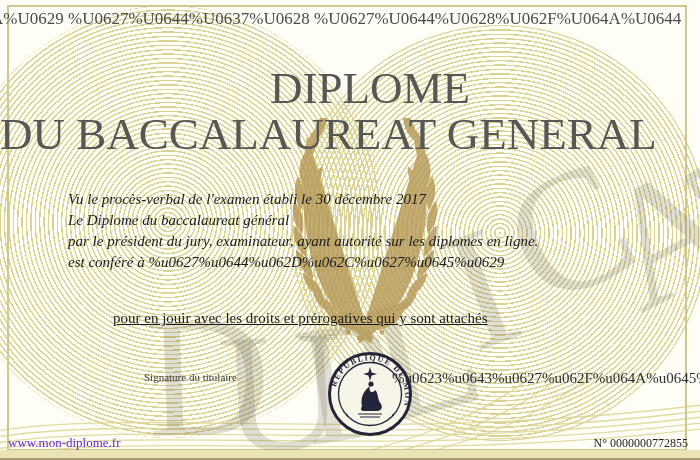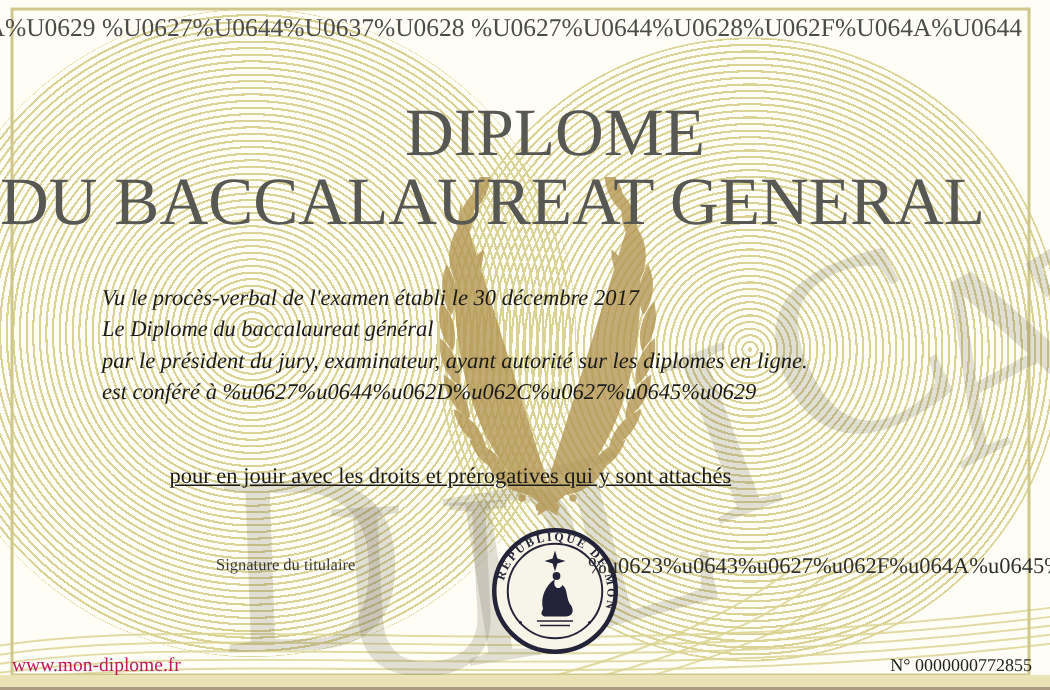--- a/index.html
+++ b/index.html
@@ -45,21 +45,21 @@
     fill:#232339;font-weight:bold;}
   
   .txt{position:absolute;z-index:6;white-space:nowrap;}
   .top-line{left:-9px;top:9px;font-size:17px;color:#4b4b4b;}
   .title1{left:0;top:62px;width:700px;text-align:center;font-size:45px;color:#575753;margin-left:20px;}
   .title2{left:0;top:108px;width:700px;font-size:45px;color:#575753;}
   .body-block{left:68px;top:189px;font-size:15px;color:#1a1a1a;line-height:21px;font-style:italic;}
   .rights-line{left:113px;top:310px;font-size:15px;color:#1a1a1a;text-decoration:underline;}
   .signature{left:144px;top:371px;font-size:11px;color:#3a3a3a;}
   .seal-side{left:392px;top:370px;font-size:15px;color:#2e2e2e;}
-  .footer-left{left:8px;top:435px;font-size:13px;color:#be185d;}
+  .footer-left{left:8px;top:435px;font-size:13px;color:#6d28d9;}
   .footer-right{right:12px;top:436px;font-size:12px;color:#222;padding-left:32px;}
 </style>
 </head>
 <body>
 
 <div class="certificate">
 
   <div class="rosette rosette-left"></div>
   <div class="rosette rosette-right"></div>
 

